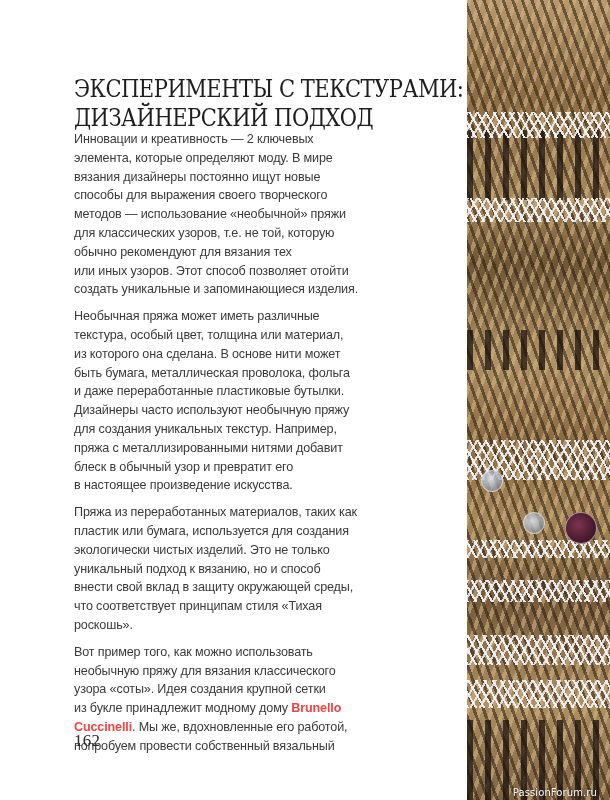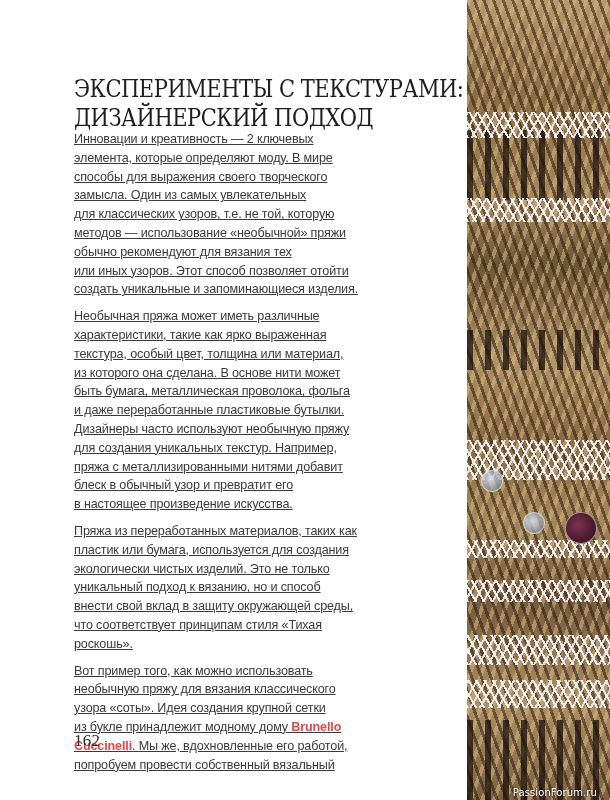--- a/index.html
+++ b/index.html
@@ -48,21 +48,20 @@
       line-height: 18.8px;
       color: #3a3a3a;
       letter-spacing: -0.15px;
     }
     .para {
       margin: 0 0 8px 0;
     }
     .para .line {
       display: block;
       white-space: nowrap;
-      text-decoration: underline;
     }
     .brand {
       font-weight: bold;
       color: #ef4444;
     }
     .page-number {
       position: absolute;
       left: 74px;
       top: 731px;
       font-family: "Liberation Serif", serif;
@@ -127,32 +126,31 @@
   <h1 class="title">
     <span>ЭКСПЕРИМЕНТЫ С ТЕКСТУРАМИ:</span>
     <span>ДИЗАЙНЕРСКИЙ ПОДХОД</span>
   </h1>
 
   <div class="body-text">
 
     <p class="para">
       <span class="line">Инновации и креативность — 2 ключевых</span>
       <span class="line">элемента, которые определяют моду. В мире</span>
+      <span class="line">вязания дизайнеры постоянно ищут новые</span>
       <span class="line">способы для выражения своего творческого</span>
-      <span class="line">замысла. Один из самых увлекательных</span>
+      <span class="line">методов — использование «необычной» пряжи</span>
       <span class="line">для классических узоров, т.е. не той, которую</span>
-      <span class="line">методов — использование «необычной» пряжи</span>
       <span class="line">обычно рекомендуют для вязания тех</span>
       <span class="line">или иных узоров. Этот способ позволяет отойти</span>
       <span class="line">создать уникальные и запоминающиеся изделия.</span>
     </p>
 
     <p class="para">
       <span class="line">Необычная пряжа может иметь различные</span>
-      <span class="line">характеристики, такие как ярко выраженная</span>
       <span class="line">текстура, особый цвет, толщина или материал,</span>
       <span class="line">из которого она сделана. В основе нити может</span>
       <span class="line">быть бумага, металлическая проволока, фольга</span>
       <span class="line">и даже переработанные пластиковые бутылки.</span>
       <span class="line">Дизайнеры часто используют необычную пряжу</span>
       <span class="line">для создания уникальных текстур. Например,</span>
       <span class="line">пряжа с металлизированными нитями добавит</span>
       <span class="line">блеск в обычный узор и превратит его</span>
       <span class="line">в настоящее произведение искусства.</span>
     </p>

